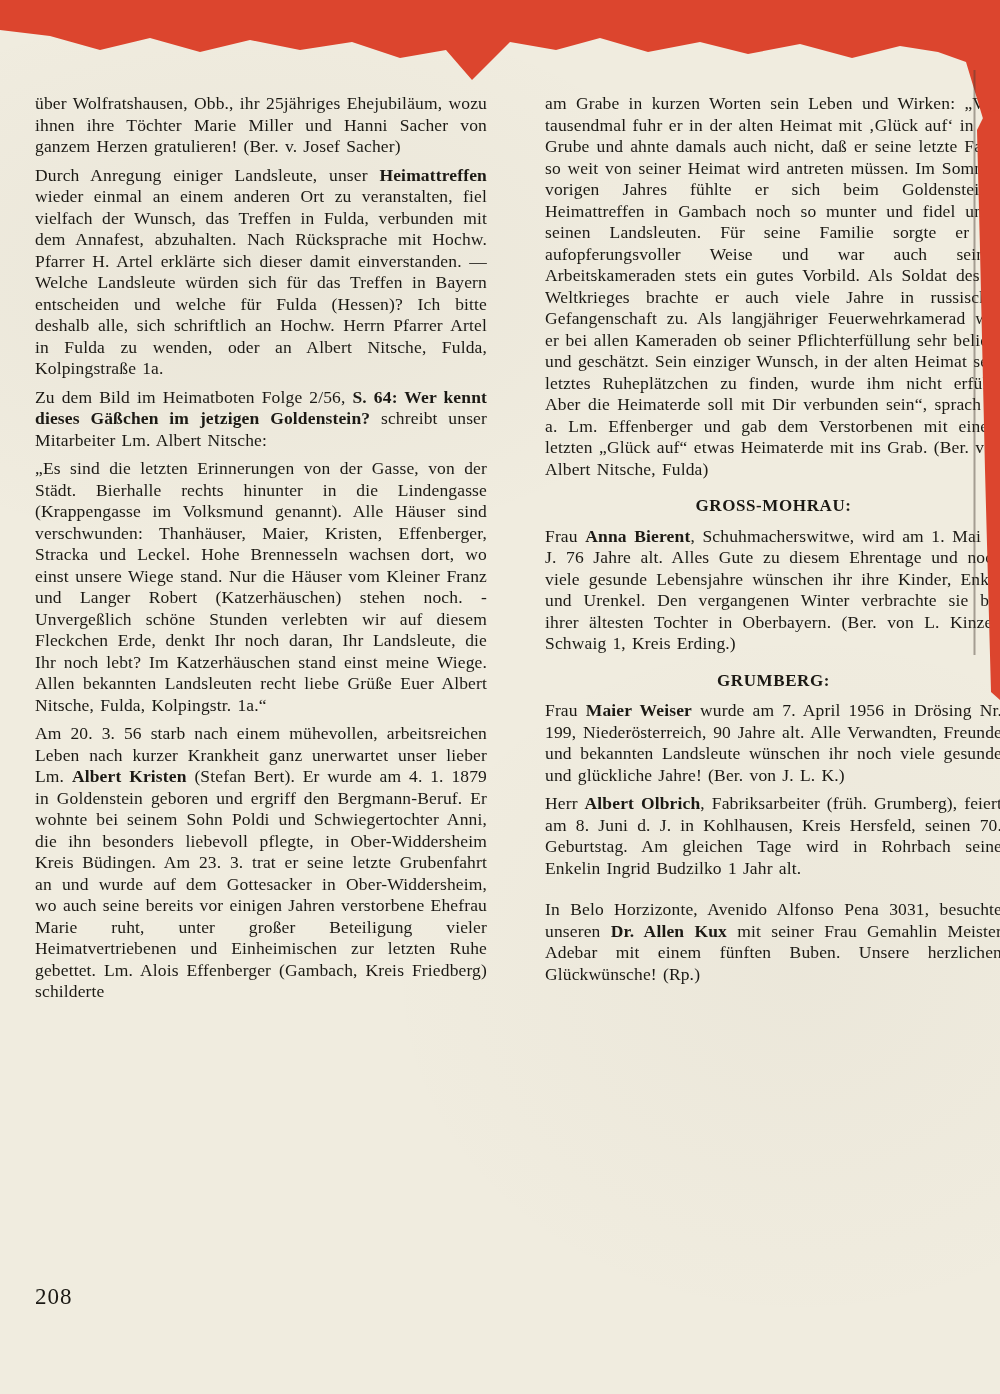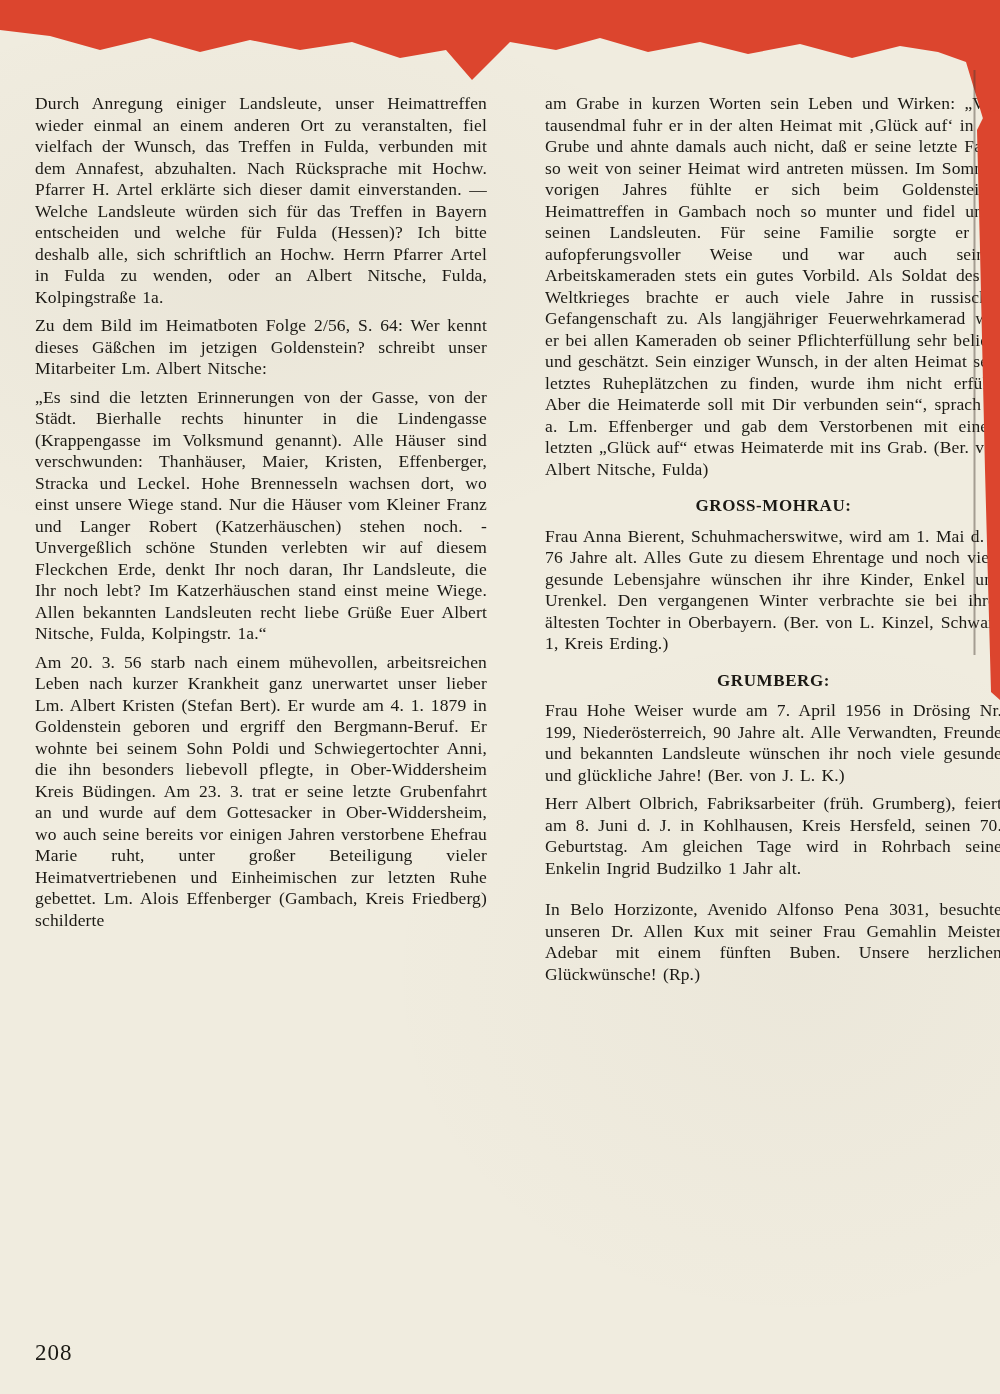--- a/index.html
+++ b/index.html
@@ -42,49 +42,50 @@
   .col-right { left: 517px; width: 457px; margin-left: 28px; }
   .col p { margin: 0 0 7px 0; }
   .col p.gap { margin-top: 20px; }
   .col h3 {
     font-size: 17px;
     font-weight: 700;
     letter-spacing: 0.6px;
     margin: 15px 0 9px 0;
     text-align: center;
   }
-  .bold { font-weight: 400; }
+  .bold { font-weight: 700; }
   .page-number {
     position: absolute;
     left: 35px;
-    top: 1340px;
+    top: 1284px;
     font-size: 23px;
     letter-spacing: 1px;
     z-index: 1;
   }
 </style>
 </head>
 <body>
 
 <svg class="red-edges" viewBox="0 0 1000 1394" xmlns="http://www.w3.org/2000/svg" aria-hidden="true">
   <polygon points="0,0 1000,0 1000,130 984,122 966,62 938,52 900,46 852,58 800,44 748,54 700,42 648,52 600,38 556,50 510,42 472,80 446,50 400,58 352,42 300,50 250,40 200,52 150,38 100,50 50,36 0,30" fill="#dc452e"></polygon>
   <polygon points="1000,110 1000,700 991,692 985,470 980,250 977,130 986,112" fill="#dc452e"></polygon>
   <line x1="974.5" y1="70" x2="974.5" y2="655" stroke-width="2" opacity="0.45" stroke="#4a3e36"></line>
 </svg>
 
 <main class="page">
   <section class="col col-left">
+      <p><span>über Wolfratshausen, Obb., ihr 25jähriges Ehejubiläum, wozu ihnen ihre Töchter Marie Miller und Hanni Sacher von ganzem Herzen gratulieren! (Ber. v. Josef Sacher)</span></p>
       <p><span>Durch Anregung einiger Landsleute, unser </span><span class="bold">Heimattreffen</span><span> wieder einmal an einem anderen Ort zu veranstalten, fiel vielfach der Wunsch, das Treffen in Fulda, verbunden mit dem Annafest, abzuhalten. Nach Rücksprache mit Hochw. Pfarrer H. Artel erklärte sich dieser damit einverstanden. — Welche Landsleute würden sich für das Treffen in Bayern entscheiden und welche für Fulda (Hessen)? Ich bitte deshalb alle, sich schriftlich an Hochw. Herrn Pfarrer Artel in Fulda zu wenden, oder an Albert Nitsche, Fulda, Kolpingstraße 1a.</span></p>
       <p><span>Zu dem Bild im Heimatboten Folge 2/56, </span><span class="bold">S. 64: Wer kennt dieses Gäßchen im jetzigen Goldenstein?</span><span> schreibt unser Mitarbeiter Lm. Albert Nitsche:</span></p>
       <p><span>„Es sind die letzten Erinnerungen von der Gasse, von der Städt. Bierhalle rechts hinunter in die Lindengasse (Krappengasse im Volksmund genannt). Alle Häuser sind verschwunden: Thanhäuser, Maier, Kristen, Effenberger, Stracka und Leckel. Hohe Brennesseln wachsen dort, wo einst unsere Wiege stand. Nur die Häuser vom Kleiner Franz und Langer Robert (Katzerhäuschen) stehen noch. - Unvergeßlich schöne Stunden verlebten wir auf diesem Fleckchen Erde, denkt Ihr noch daran, Ihr Landsleute, die Ihr noch lebt? Im Katzerhäuschen stand einst meine Wiege. Allen bekannten Landsleuten recht liebe Grüße Euer Albert Nitsche, Fulda, Kolpingstr. 1a.“</span></p>
       <p><span>Am 20. 3. 56 starb nach einem mühevollen, arbeitsreichen Leben nach kurzer Krankheit ganz unerwartet unser lieber Lm. </span><span class="bold">Albert Kristen</span><span> (Stefan Bert). Er wurde am 4. 1. 1879 in Goldenstein geboren und ergriff den Bergmann-Beruf. Er wohnte bei seinem Sohn Poldi und Schwiegertochter Anni, die ihn besonders liebevoll pflegte, in Ober-Widdersheim Kreis Büdingen. Am 23. 3. trat er seine letzte Grubenfahrt an und wurde auf dem Gottesacker in Ober-Widdersheim, wo auch seine bereits vor einigen Jahren verstorbene Ehefrau Marie ruht, unter großer Beteiligung vieler Heimatvertriebenen und Einheimischen zur letzten Ruhe gebettet. Lm. Alois Effenberger (Gambach, Kreis Friedberg) schilderte</span></p>
     </section>
   <section class="col col-right">
       <p><span>am Grabe in kurzen Worten sein Leben und Wirken: „Viel tausendmal fuhr er in der alten Heimat mit ‚Glück auf‘ in die Grube und ahnte damals auch nicht, daß er seine letzte Fahrt so weit von seiner Heimat wird antreten müssen. Im Sommer vorigen Jahres fühlte er sich beim Goldensteiner Heimattreffen in Gambach noch so munter und fidel unter seinen Landsleuten. Für seine Familie sorgte er in aufopferungsvoller Weise und war auch seinen Arbeitskameraden stets ein gutes Vorbild. Als Soldat des 1. Weltkrieges brachte er auch viele Jahre in russischer Gefangenschaft zu. Als langjähriger Feuerwehrkamerad war er bei allen Kameraden ob seiner Pflichterfüllung sehr beliebt und geschätzt. Sein einziger Wunsch, in der alten Heimat sein letztes Ruheplätzchen zu finden, wurde ihm nicht erfüllt. Aber die Heimaterde soll mit Dir verbunden sein“, sprach u. a. Lm. Effenberger und gab dem Verstorbenen mit einem letzten „Glück auf“ etwas Heimaterde mit ins Grab. (Ber. von Albert Nitsche, Fulda)</span></p>
       <h3>GROSS-MOHRAU:</h3>
       <p><span>Frau </span><span class="bold">Anna Bierent</span><span>, Schuhmacherswitwe, wird am 1. Mai d. J. 76 Jahre alt. Alles Gute zu diesem Ehrentage und noch viele gesunde Lebensjahre wünschen ihr ihre Kinder, Enkel und Urenkel. Den vergangenen Winter verbrachte sie bei ihrer ältesten Tochter in Oberbayern. (Ber. von L. Kinzel, Schwaig 1, Kreis Erding.)</span></p>
       <h3>GRUMBERG:</h3>
-      <p><span>Frau </span><span class="bold">Hohe Weiser</span><span> wurde am 7. April 1956 in Drösing Nr. 199, Niederösterreich, 90 Jahre alt. Alle Verwandten, Freunde und bekannten Landsleute wünschen ihr noch viele gesunde und glückliche Jahre! (Ber. von J. L. K.)</span></p>
+      <p><span>Frau </span><span class="bold">Maier Weiser</span><span> wurde am 7. April 1956 in Drösing Nr. 199, Niederösterreich, 90 Jahre alt. Alle Verwandten, Freunde und bekannten Landsleute wünschen ihr noch viele gesunde und glückliche Jahre! (Ber. von J. L. K.)</span></p>
       <p><span>Herr </span><span class="bold">Albert Olbrich</span><span>, Fabriksarbeiter (früh. Grumberg), feiert am 8. Juni d. J. in Kohlhausen, Kreis Hersfeld, seinen 70. Geburtstag. Am gleichen Tage wird in Rohrbach seine Enkelin Ingrid Budzilko 1 Jahr alt.</span></p>
       <p class="gap"><span>In Belo Horzizonte, Avenido Alfonso Pena 3031, besuchte unseren </span><span class="bold">Dr. Allen Kux</span><span> mit seiner Frau Gemahlin Meister Adebar mit einem fünften Buben.  Unsere herzlichen Glückwünsche! (Rp.)</span></p>
     </section>
   <div class="page-number">208</div>
 </main>
 
 </body></html>

